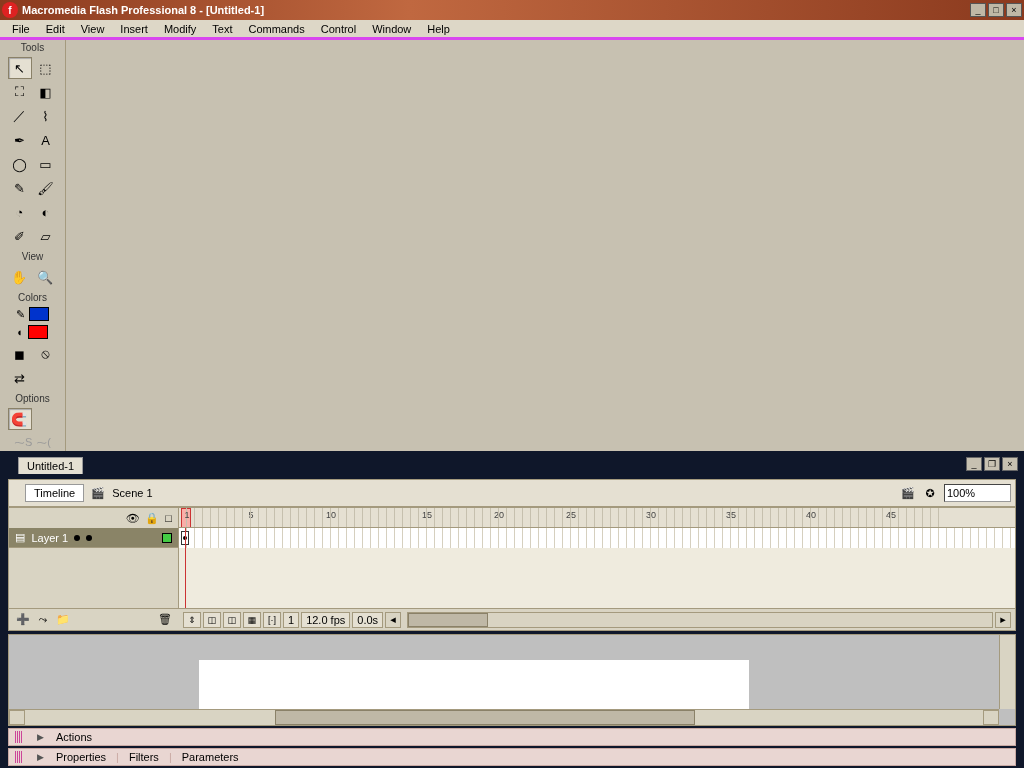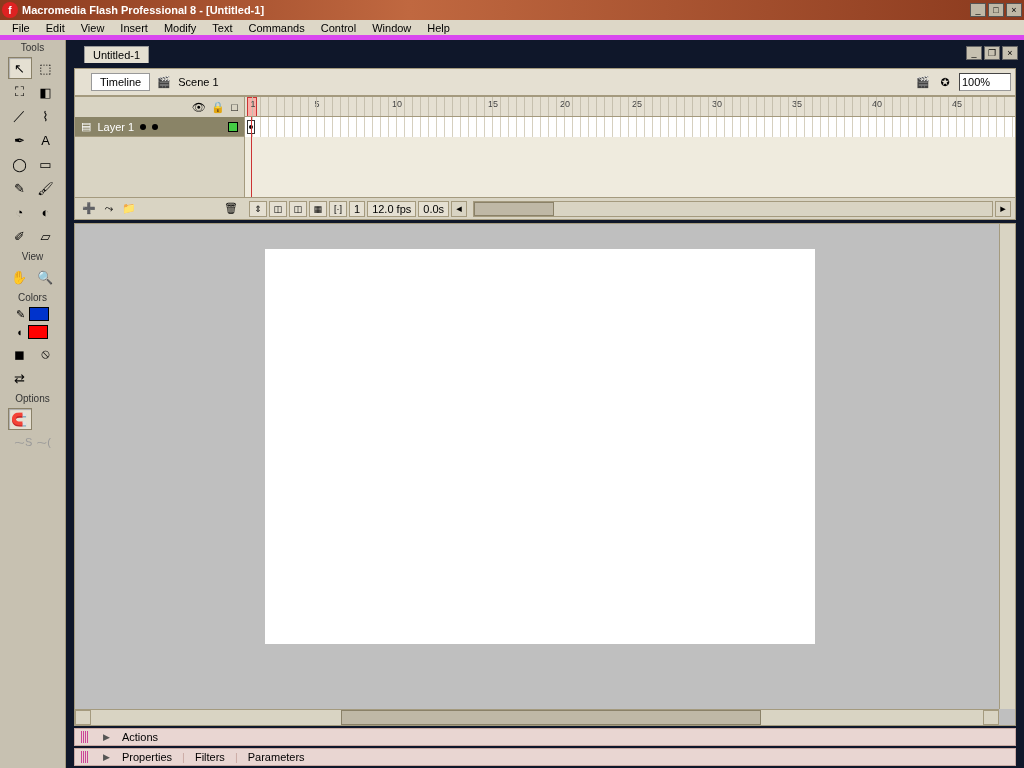--- a/index.html
+++ b/index.html
@@ -6,25 +6,25 @@
 html,body{ width:1024px; height:768px; overflow:hidden; background:#C7C1B1; }
 
 
 .titlebar{ height:20px; background:linear-gradient(to right,#8B3A1E,#C06840 40%,#8B3A1E); color:#fff; display:flex; align-items:center; padding:0 2px; }
 .titlebar .appicon{ width:16px; height:16px; background:#D22; border-radius:50%; margin-right:4px; display:flex; align-items:center; justify-content:center; color:#fff; font-weight:bold; font-size:10px; }
 .titlebar .title{ font-weight:bold; flex:1; }
 .winbtns{ display:flex; gap:2px; }
 .winbtn{ width:16px; height:14px; background:#BFB8A6; border:1px solid #555; font-size:9px; display:flex; align-items:center; justify-content:center; color:#000; }
 
 
-.menubar{ height:20px; background:#DDD7C7; border-bottom:5px solid #d946ef; display:flex; align-items:center; padding-left:4px; }
+.menubar{ height:20px; background:#DDD7C7; border-bottom:3px solid #d946ef; display:flex; align-items:center; padding-left:4px; }
 .menubar span{ padding:2px 8px; }
 
 
-.mainrow{ display:flex; height:728px; }
+.mainrow{ display:flex; height:728px;flex-direction:column; }
 
 
 .tools{ width:66px; background:#C7C1B1; border-right:1px solid #A49A7E; display:flex; flex-direction:column; align-items:center; }
 .thead{ width:100%; text-align:center; font-size:10px; padding:2px 0; color:#333; }
 .toolgrid{ display:grid; grid-template-columns:24px 24px; gap:2px; padding:2px; }
 .tbtn{ width:24px; height:22px; background:#C7C1B1; border:1px solid transparent; display:flex; align-items:center; justify-content:center; font-size:13px; color:#000;}
 .tbtn.on{ background:#E5E0D2; border:1px solid #8A8168; box-shadow:inset 1px 1px 1px #aaa; }
 .swatch{ width:20px; height:14px; border:1px solid #000; }
 .opt-row{ display:flex; gap:4px; padding:2px; align-items:center; }
 
@@ -35,21 +35,21 @@
 .dochdr{ height:28px; padding:6px 6px 0 18px; position:relative;}
 .doctab{ display:inline-block; background:#E5E0D2; border:1px solid #999; border-bottom:none; padding:2px 8px; font-size:11px;}
 .docctrls{ position:absolute; right:6px; top:6px; display:flex; gap:2px;}
 .docctrl{ width:16px; height:14px; border:1px solid #666; background:#C7C1B1; font-size:9px; display:flex; align-items:center; justify-content:center;}
 
 
 .scenebar{ height:28px; background:#E5E0D2; margin:0 8px; border:1px solid #A49A7E; display:flex; align-items:center; padding:0 4px; gap:6px;}
 .scenebar .tl-btn{ background:#fff; border:1px solid #999; padding:2px 8px;margin-left:12px; }
 .scenebar .sceneicon{ width:16px; height:14px; display:inline-flex; align-items:center; justify-content:center; }
 .scenebar .spacer{ flex:1; }
-.zoombox{ width:52px; height:18px; background:#fff; border:1px inset #999; padding:0 2px; display:flex; align-items:center; }
+.zoombox{ width:67px; height:18px; background:#fff; border:1px inset #999; padding:0 2px; display:flex; align-items:center; }
 
 
 .timeline{ margin:0 8px; border:1px solid #A49A7E; background:#D9D4C3; display:flex; flex-direction:column; }
 .tl-top{ display:flex; height:20px; }
 .layerhead{ width:170px; background:#D9D4C3; border-right:1px solid #A49A7E; display:flex; align-items:center; justify-content:flex-end; gap:6px; padding-right:6px; font-size:10px;}
 .ruler{ flex:1; background:#E5E0D2; position:relative; overflow:hidden; border-bottom:1px solid #A49A7E;}
 .ruler .playhead{ position:absolute; left:2px; top:0; width:10px; height:20px; background:#F8AFA8; border:1px solid #C33; }
 .ruler .ticks{ position:absolute; left:0; top:0; height:100%; display:flex; }
 .ruler .tick{ width:8px; height:100%; border-right:1px solid #C6C0AE; position:relative;}
 .ruler .tnum{ position:absolute; top:2px; font-size:9px; color:#444; transform:translateX(-50%);}

